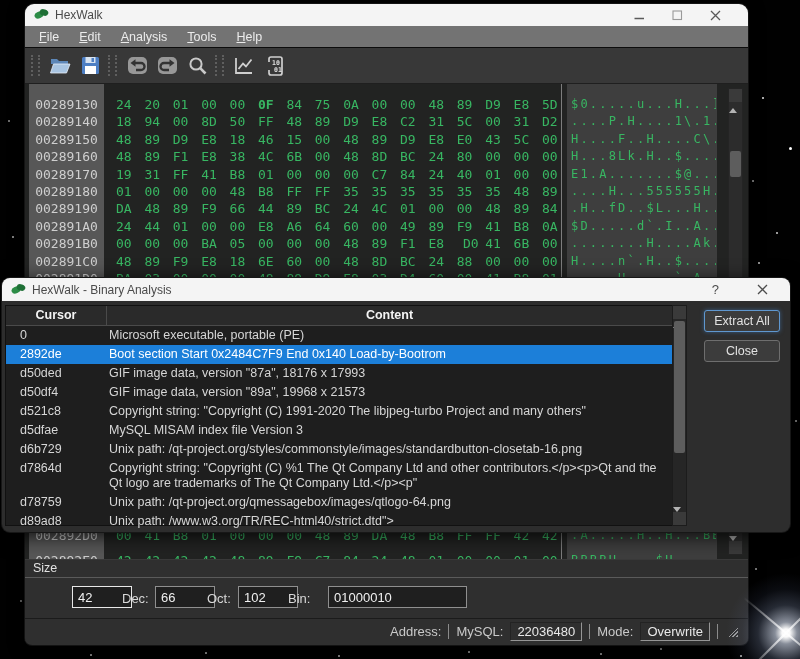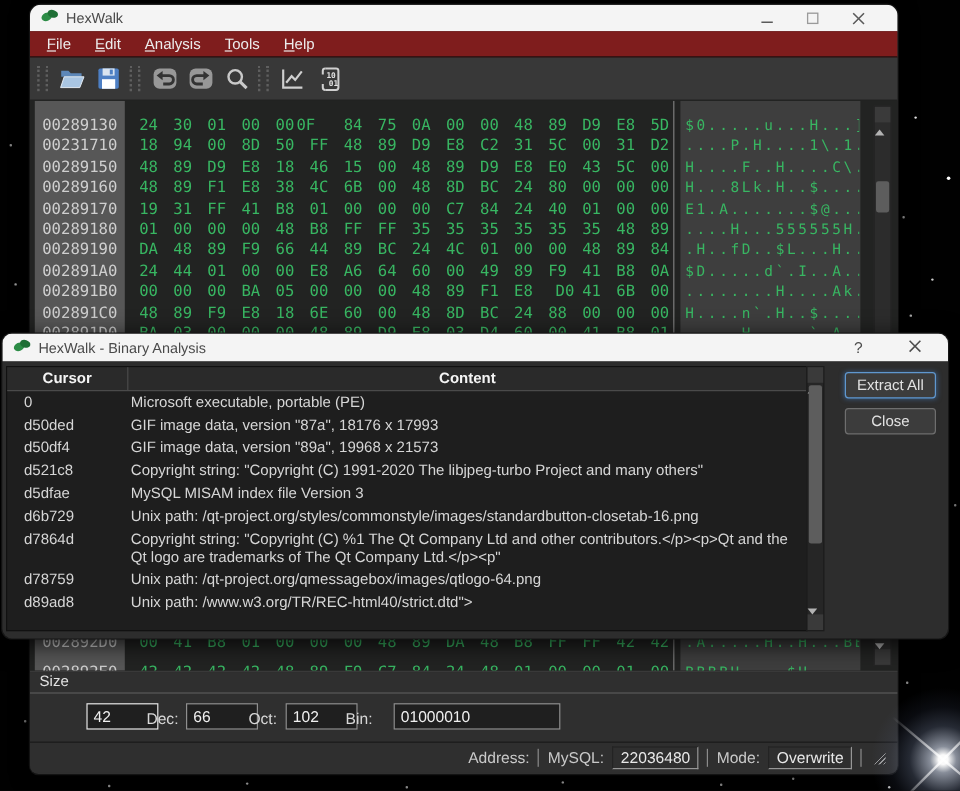--- a/index.html
+++ b/index.html
@@ -18,21 +18,21 @@
   .big-star::after{transform:rotate(-45deg);}
 
   
   .main-window{position:absolute;left:25px;top:4px;width:723px;height:641px;z-index:1;
     background:#2f2f2f;border-radius:9px 9px 7px 7px;overflow:hidden;box-shadow:0 0 0 1px #131313,0 3px 16px rgba(0,0,0,.8);}
   .titlebar{height:22px;background:#f4f4f4;display:flex;align-items:center;padding:0 12px 0 9px;}
   .title-text{font-size:12px;color:#4a4a4a;margin-left:6px;}
   .win-ctls{margin-left:auto;display:flex;align-items:center;gap:27px;padding-right:15px;}
   .win-ctls svg{display:block;}
 
-  .menubar{height:21px;background:#7f1d1d;display:flex;align-items:center;padding-left:4px;
+  .menubar{height:21px;background:#737373;display:flex;align-items:center;padding-left:4px;
     font-size:12.5px;color:#ececec;border-bottom:1px solid #0c0c0c;}
   .menu-item{padding:2px 10px;cursor:default;}
   .menu-item::first-letter{text-decoration:underline;}
 
   .toolbar{height:35px;background:#383838;display:flex;align-items:center;padding-left:3px;border-bottom:1px solid #1f1f1f;}
   .tb-handle{width:5px;height:21px;margin:0 5px 0 3px;border-left:2px dotted #5f5f5f;border-right:2px dotted #5f5f5f;}
   .tb-btn{width:30px;height:29px;display:flex;align-items:center;justify-content:center;border-radius:3px;}
   .tb-btn svg{display:block;}
 
   
@@ -222,39 +222,39 @@
   </div>
 
   <div class="hex-area">
     <div class="addr-strip"></div>
     <div class="ascii-strip"></div>
     <div class="hex-sep"></div>
     <div id="hex-rows">
         <div class="hex-row" style="top: 12px;">
           <span class="hr-addr">00289130</span>
           <span class="hr-byte" style="left: 91px;">24</span>
-          <span class="hr-byte" style="left: 119.4px;">30</span>
+          <span class="hr-byte" style="left: 119.4px;">20</span>
           <span class="hr-byte" style="left: 147.8px;">01</span>
           <span class="hr-byte" style="left: 176.2px;">00</span>
           <span class="hr-byte" style="left: 204.6px;">00</span>
-          <span class="hr-byte" style="left: 222px;">0F</span>
+          <span class="hr-byte" style="left: 233px; font-weight: bold;">0F</span>
           <span class="hr-byte" style="left: 261.4px;">84</span>
           <span class="hr-byte" style="left: 289.8px;">75</span>
           <span class="hr-byte" style="left: 318.2px;">0A</span>
           <span class="hr-byte" style="left: 346.6px;">00</span>
           <span class="hr-byte" style="left: 375px;">00</span>
           <span class="hr-byte" style="left: 403.4px;">48</span>
           <span class="hr-byte" style="left: 431.8px;">89</span>
           <span class="hr-byte" style="left: 460.2px;">D9</span>
           <span class="hr-byte" style="left: 488.6px;">E8</span>
           <span class="hr-byte" style="left: 517px;">5D</span>
           <span class="hr-ascii">$0.....u...H...]</span>
         </div>
         <div class="hex-row" style="top: 29.4px;">
-          <span class="hr-addr">00231710</span>
+          <span class="hr-addr">00289140</span>
           <span class="hr-byte" style="left: 91px;">18</span>
           <span class="hr-byte" style="left: 119.4px;">94</span>
           <span class="hr-byte" style="left: 147.8px;">00</span>
           <span class="hr-byte" style="left: 176.2px;">8D</span>
           <span class="hr-byte" style="left: 204.6px;">50</span>
           <span class="hr-byte" style="left: 233px;">FF</span>
           <span class="hr-byte" style="left: 261.4px;">48</span>
           <span class="hr-byte" style="left: 289.8px;">89</span>
           <span class="hr-byte" style="left: 318.2px;">D9</span>
           <span class="hr-byte" style="left: 346.6px;">E8</span>
@@ -542,20 +542,24 @@
   <div class="dlg-table">
     <div class="dlg-thead">
       <span class="th-cursor">Cursor</span>
       <span class="th-content">Content</span>
     </div>
     <div id="dlg-tbody">
         <div class="t-row">
           <span class="tc-cursor">0</span>
           <span class="tc-content">Microsoft executable, portable (PE)</span>
         </div>
+        <div class="t-row sel">
+          <span class="tc-cursor">2892de</span>
+          <span class="tc-content">Boot section Start 0x2484C7F9 End 0x140 Load-by-Bootrom</span>
+        </div>
         <div class="t-row">
           <span class="tc-cursor">d50ded</span>
           <span class="tc-content">GIF image data, version "87a", 18176 x 17993</span>
         </div>
         <div class="t-row">
           <span class="tc-cursor">d50df4</span>
           <span class="tc-content">GIF image data, version "89a", 19968 x 21573</span>
         </div>
         <div class="t-row">
           <span class="tc-cursor">d521c8</span>

